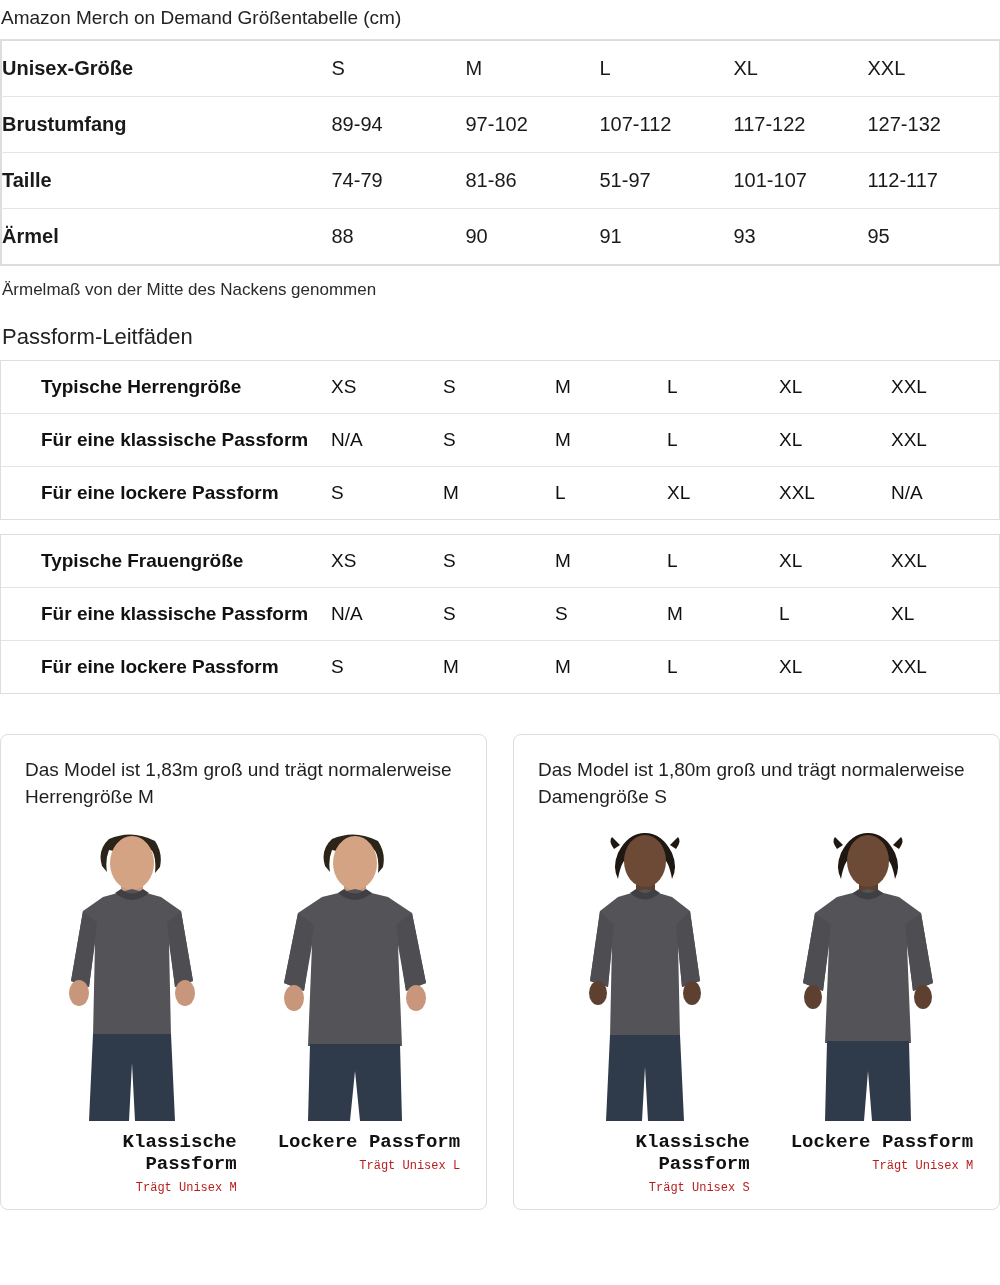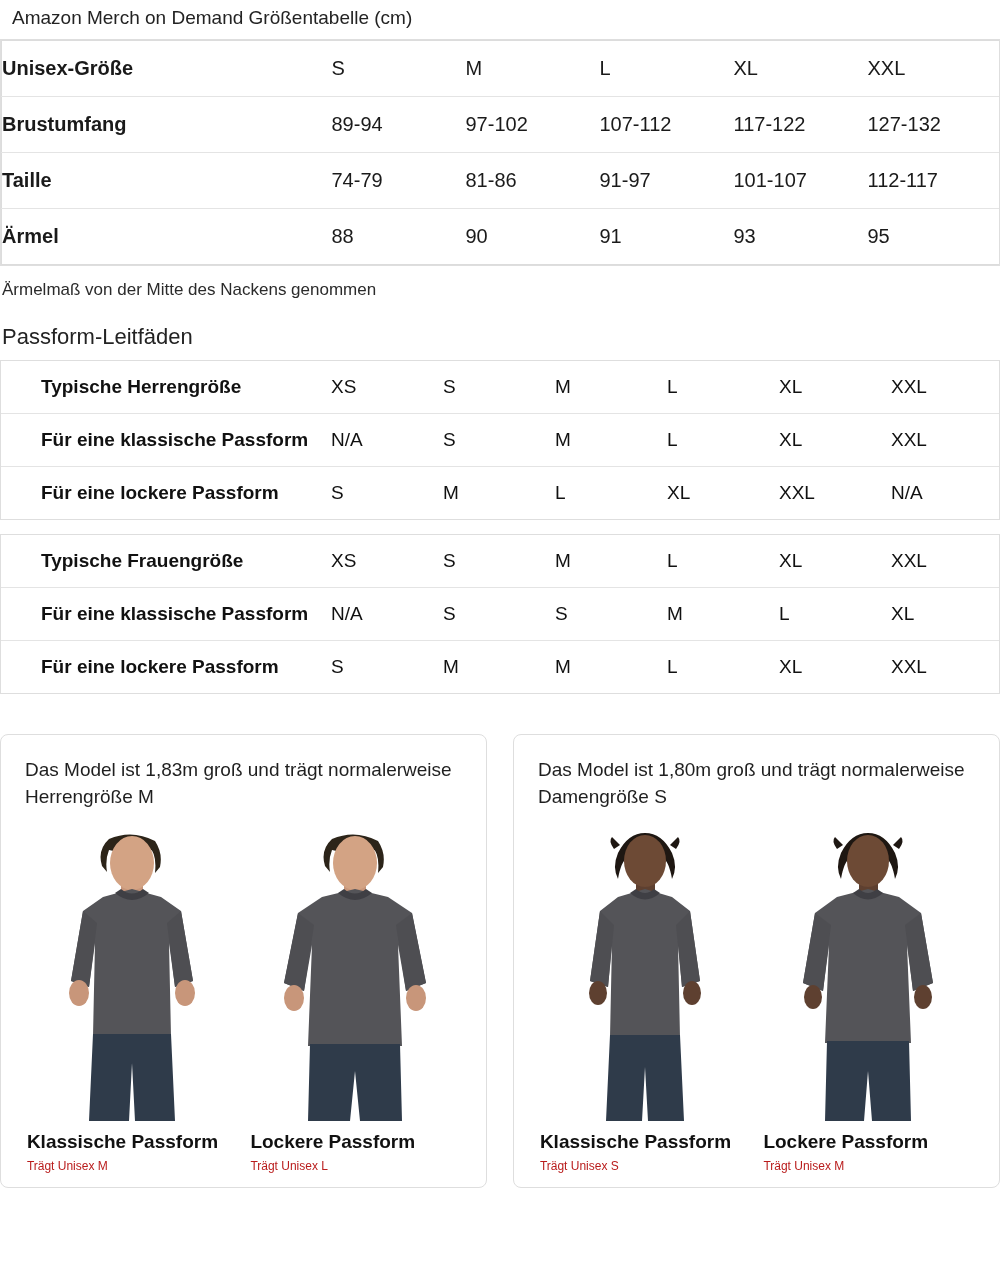--- a/index.html
+++ b/index.html
@@ -13,21 +13,21 @@
   .page {
     width: 1000px;
     min-height: 1285px;
     position: relative;
     padding: 0;
     background: #ffffff;
   }
   .title {
     font-size: 19px;
     color: #232323;
-    padding: 6px 0 8px 12px;
+    padding: 6px 0 8px 1px;
     line-height: 1.3;
   }
   table.sizetable {
     width: 100%;
     border-collapse: collapse;
     border: 1px solid #dcdcdc;
     border-radius: 6px;
     table-layout: fixed;
   }
   .tablewrap {
@@ -116,21 +116,22 @@
     height: 100%;
   }
   .labels {
     display: flex;
     justify-content: space-around;
     gap: 10px;
     margin-top: 10px;
   }
   .lab {
     width: 48%;
-    text-align: left;
+    text-align: right;
+    font-family: Liberation Mono, monospace;
   }
   .lab .fit-name {
     font-size: 19px;
     font-weight: bold;
     color: #111111;
     display: block;
   }
   .lab .fit-sub {
     font-size: 12px;
     color: #b91c1c;
@@ -170,21 +171,21 @@
           <td class="val">89-94</td>
           <td class="val">97-102</td>
           <td class="val">107-112</td>
           <td class="val">117-122</td>
           <td class="val">127-132</td>
         </tr>
         <tr>
           <td class="rowhead">Taille</td>
           <td class="val">74-79</td>
           <td class="val">81-86</td>
-          <td class="val">91-97</td>
+          <td class="val">51-97</td>
           <td class="val">101-107</td>
           <td class="val">112-117</td>
         </tr>
         <tr>
           <td class="rowhead">Ärmel</td>
           <td class="val">88</td>
           <td class="val">90</td>
           <td class="val">91</td>
           <td class="val">93</td>
           <td class="val">95</td>

